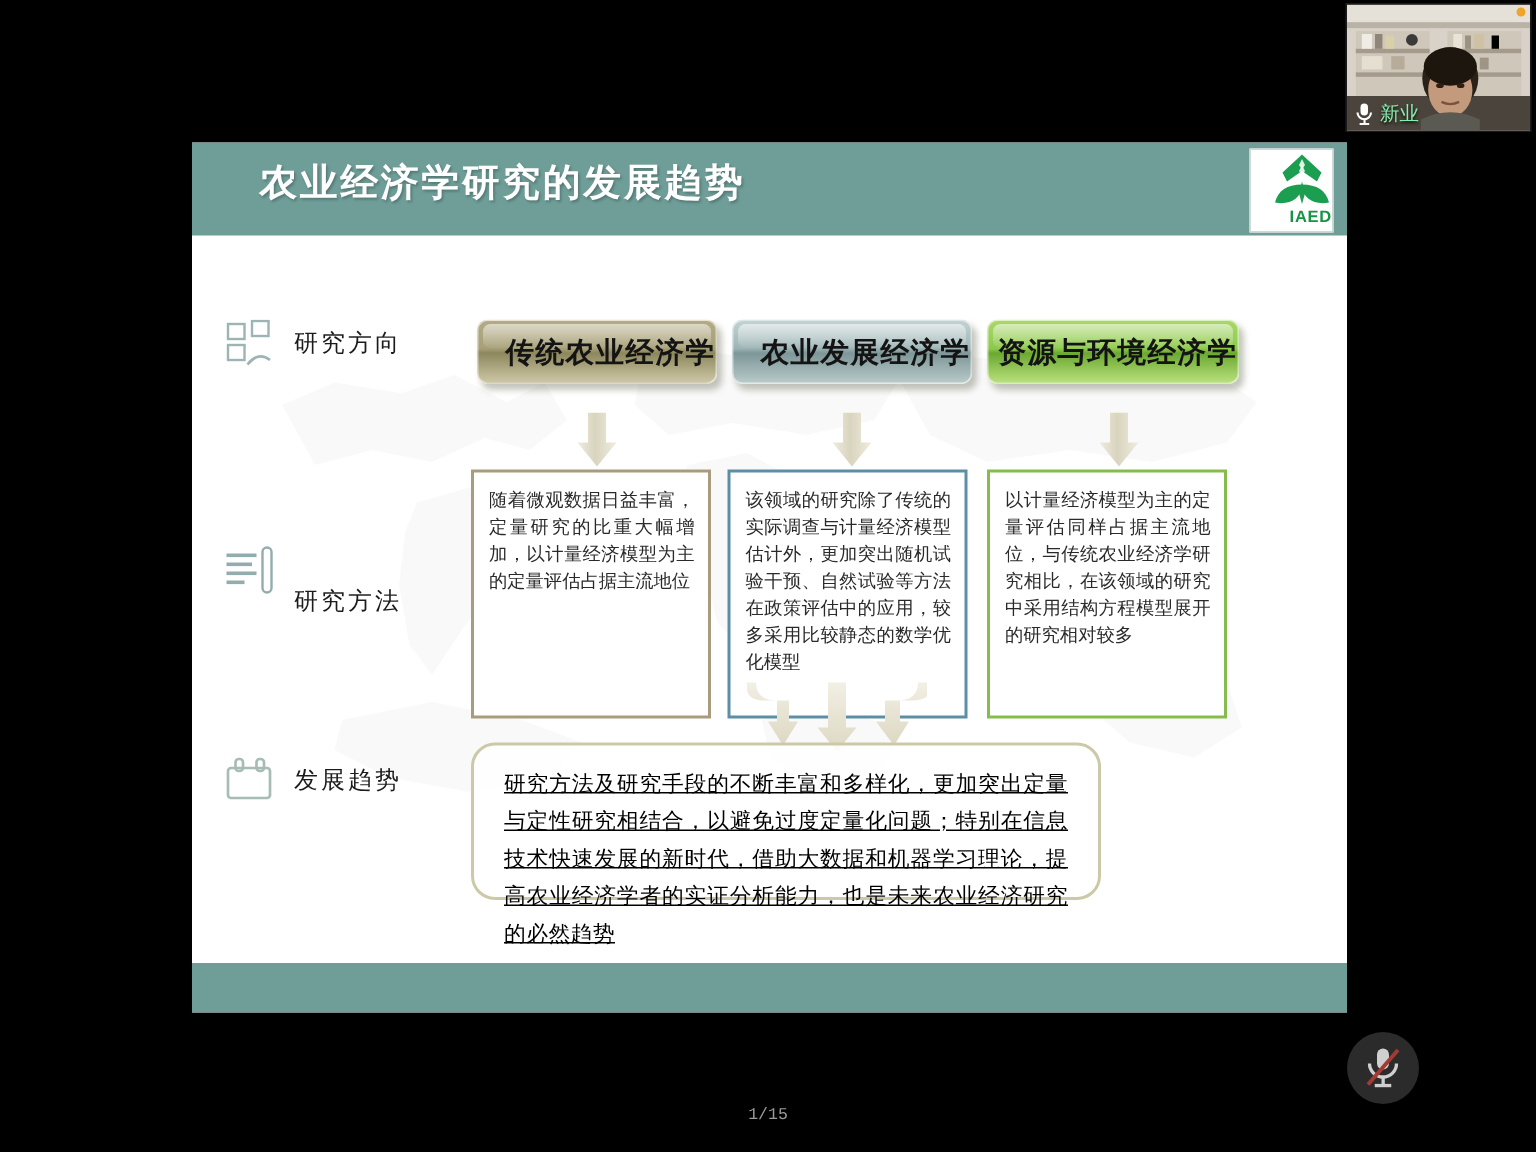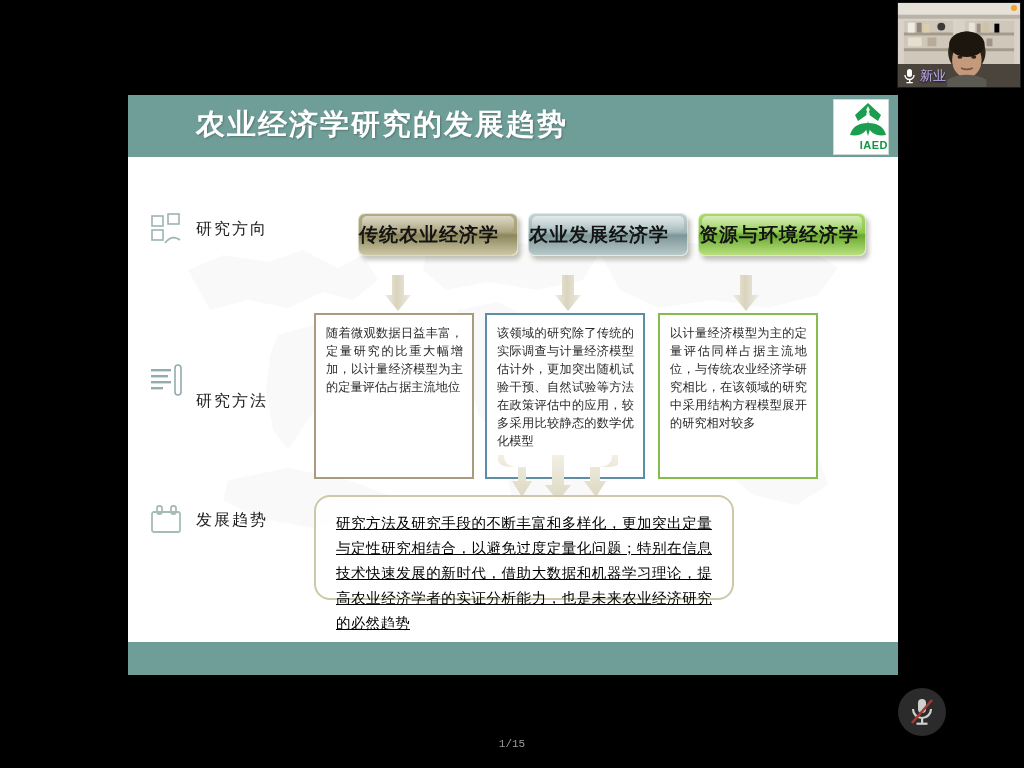--- a/index.html
+++ b/index.html
@@ -21,25 +21,24 @@
     position:absolute;left:0;top:55px;width:770px;height:470px;
     opacity:.30;pointer-events:none;
   }
 
   #slide-header{
     position:absolute;left:0;top:0;width:770px;height:62px;
     background:#6f9e99;
   }
   #slide-title{
     position:absolute;left:45px;top:10px;
-    font-size:29px;color:#ffffff;letter-spacing:2px;
+    font-size:25px;color:#ffffff;letter-spacing:2px;
     font-family:"DejaVu Serif",serif;font-weight:bold;
     text-shadow:1px 1px 2px rgba(0,0,0,.25);
     white-space:nowrap;
-    margin-left:23px;
   }
   #logo{
     position:absolute;right:9px;top:4px;width:56px;height:56px;
     background:#ffffff;border:1px solid #cfd9d5;
     display:flex;flex-direction:column;align-items:flex-end;justify-content:flex-start;
     box-sizing:border-box;padding-top:1px;
   }
   #logo svg{display:block;}
   #logo .logotext{
     font-family:"Liberation Sans",sans-serif;font-weight:bold;
@@ -58,27 +57,26 @@
     letter-spacing:2px;white-space:nowrap;
   }
   .rowlabel .txt.bold{font-weight:normal;margin-top:43px;}
   #label-direction{left:22px;top:118px;}
   #label-method{left:22px;top:253px;}
   #label-trend{left:22px;top:397px;margin-top:12px;}
 
   
   .pill{
     position:absolute;height:43px;border-radius:7px;
-    display:flex;align-items:center;justify-content:flex-start;
+    display:flex;align-items:center;justify-content:flex-end;
     font-family:Liberation Sans, sans-serif;font-weight:bold;font-size:19px;
     color:#141414;letter-spacing:1px;white-space:nowrap;
     box-shadow:3px 4px 4px rgba(90,90,70,.35);
     border:1px solid rgba(255,255,255,.55);
     box-sizing:border-box;
-    margin-left:40px;
   }
   #pill0{
     left:190px;top:118px;width:160px;
     background:linear-gradient(to bottom,#b3ab85 0%,#a79f78 45%,#8d875d 52%,#cdc7a6 100%);
   }
   #pill1{
     left:360px;top:118px;width:160px;
     background:linear-gradient(to bottom,#c3d2d2 0%,#9db4b6 45%,#7d9698 52%,#b8c9c9 100%);
   }
   #pill2{
@@ -137,21 +135,21 @@
     position:absolute;left:897px;top:2px;width:124px;height:86px;
     background:#11110f;overflow:hidden;border:1px solid #1b1b1b;box-sizing:border-box;
   }
   #webcam .room{position:absolute;inset:0;}
   #webcam .namebar{
     position:absolute;left:0;bottom:0;height:22px;width:100%;
     display:flex;align-items:center;gap:4px;padding-left:5px;
     box-sizing:border-box;
   }
   #webcam .namebar .nm{
-    color:#c4b5fd;font-size:13px;font-family:"DejaVu Sans",sans-serif;
+    color:#86efac;font-size:13px;font-family:"DejaVu Sans",sans-serif;
     text-shadow:0 1px 2px rgba(0,0,0,.9);
   }
   #reclight{
     position:absolute;right:3px;top:2px;width:6px;height:6px;border-radius:50%;
     background:#f0a52a;
   }
 
   
   #mutebtn{
     position:absolute;left:898px;top:688px;width:48px;height:48px;border-radius:50%;

